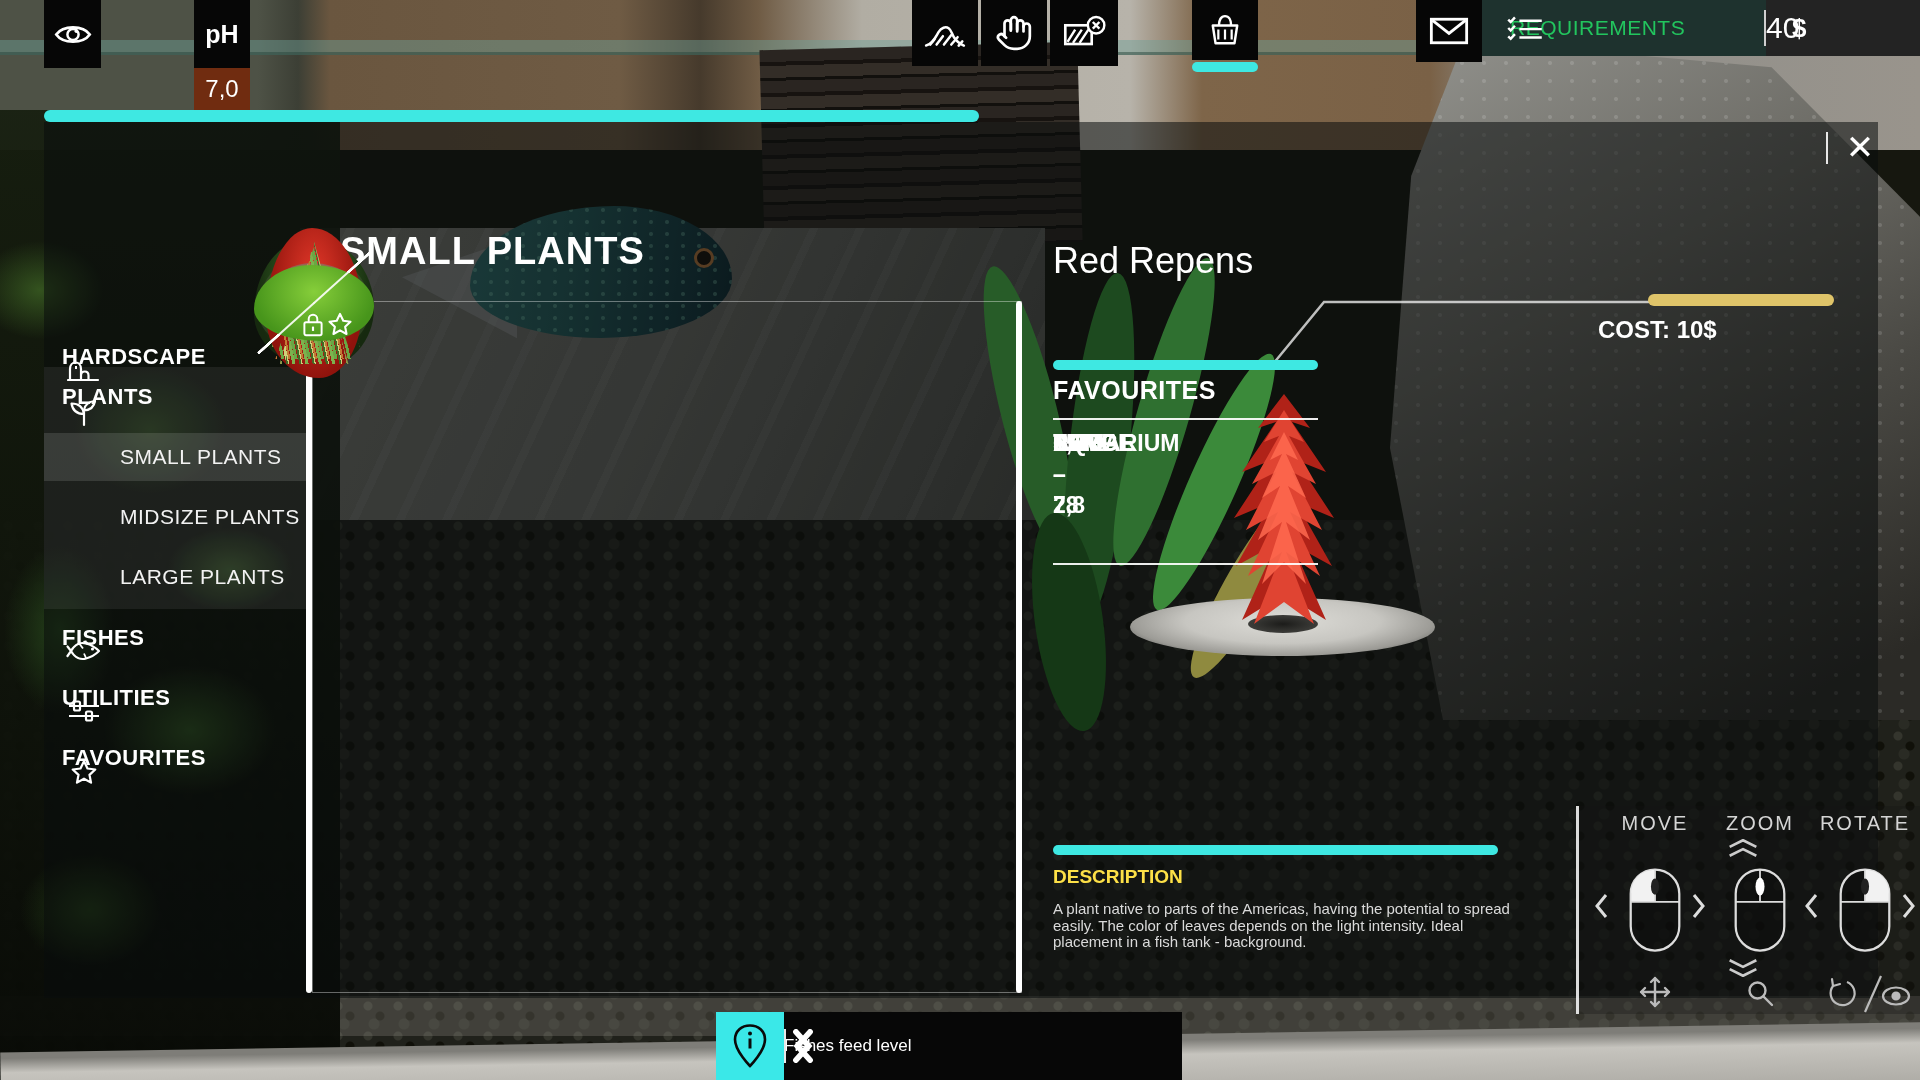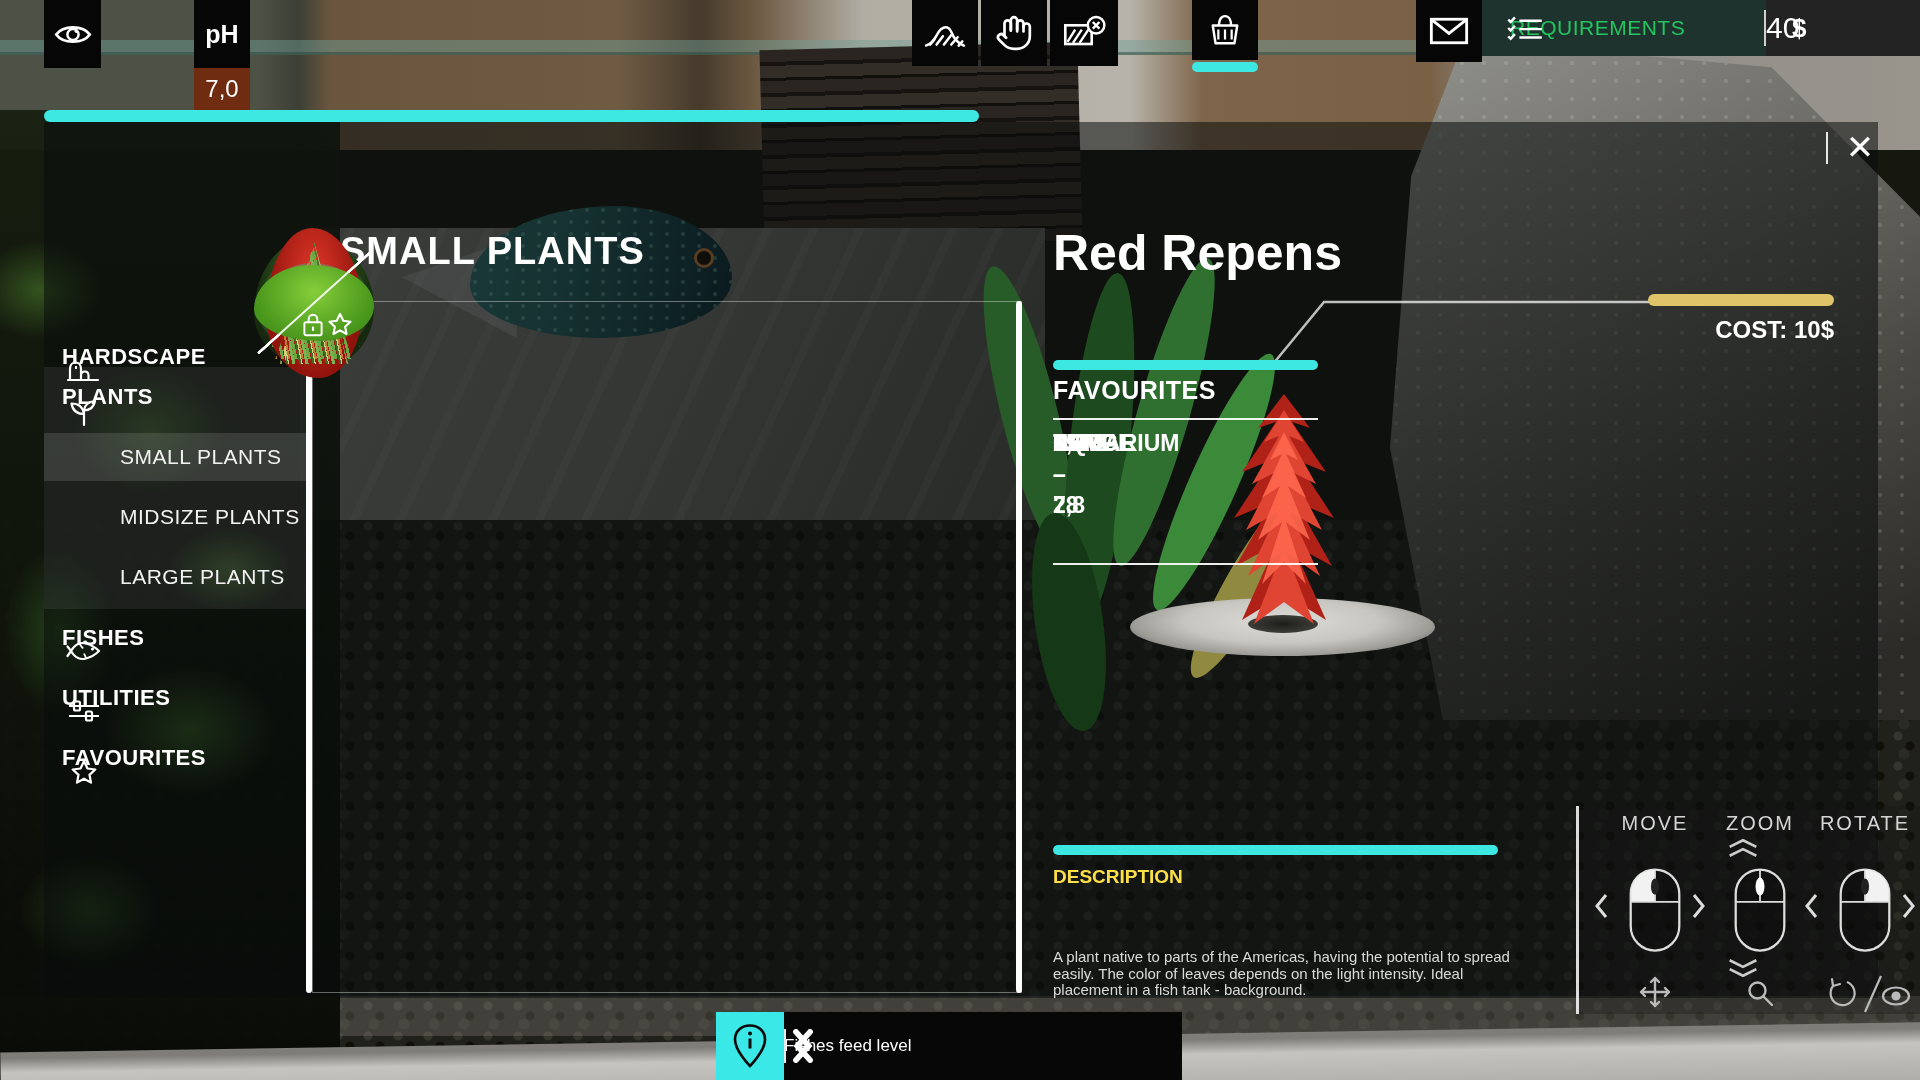--- a/index.html
+++ b/index.html
@@ -74,35 +74,35 @@
   .cell.sel{background:rgba(255,255,255,.30);}
   .cell .fav{position:absolute;left:12px;top:8px;}
   .cell .lock{position:absolute;right:14px;top:8px;}
   .cell .slash{position:absolute;left:50%;top:50%;width:2px;height:150px;background:rgba(255,255,255,.9);transform:translate(-50%,-50%) rotate(48deg);}
   .cell .plant{position:absolute;left:50%;top:58%;transform:translate(-50%,-50%);}
   .plant.bush{background:radial-gradient(ellipse at 50% 35%,var(--c1) 0%,var(--c2) 72%);border-radius:48% 52% 45% 55%/58% 54% 46% 42%;}
   .plant.tuft{clip-path:polygon(50% 0,92% 100%,8% 100%);background:repeating-linear-gradient(78deg,var(--c1) 0 3px,rgba(0,0,0,0) 3px 7px,var(--c2) 7px 9px,rgba(0,0,0,0) 9px 13px);}
   .gridbar{width:6px;height:692px;background:#fff;border-radius:3px;top:179px;}
 
   
-  .d-title{left:1009px;top:102px;color:#fff;font-size:50px;font-weight:700;}
+  .d-title{left:1009px;top:118px;color:#fff;font-size:36px;font-weight:400;}
   .gold-bar{left:1604px;top:172px;width:186px;height:12px;border-radius:6px;}
-  .cost{left:1554px;top:194px;width:236px;text-align:right;color:#fff;font-size:24px;font-weight:800;}
+  .cost{left:1554px;top:194px;width:236px;text-align:left;color:#fff;font-size:24px;font-weight:800;}
   .cyanbar{height:10px;border-radius:5px;}
   .info-bar{left:1009px;top:238px;width:265px;}
   .info-title{left:1009px;top:254px;color:#fff;font-size:25px;font-weight:800;letter-spacing:.5px;}
   .hline{height:2px;background:rgba(255,255,255,.92);}
   .info-line1{left:1009px;top:296px;width:265px;}
   .stats{left:1009px;top:306px;width:320px;color:#fff;font-size:23px;font-weight:800;line-height:31px;}
   .stats .row{position:static;display:block;}
   .stats .sl{position:static;margin-right:16px;}
   .info-line2{left:1009px;top:441px;width:265px;}
   .desc-bar{left:1009px;top:723px;width:445px;}
   .desc-title{left:1009px;top:744px;color:#fde047;font-size:19px;font-weight:800;}
-  .desc-text{left:1009px;top:779px;width:468px;color:#dadada;font-size:15px;line-height:16.5px;margin-top:48px;}
+  .desc-text{left:1009px;top:779px;width:468px;color:#dadada;font-size:15px;line-height:16.5px;}
 
   
   #controls{left:1576px;top:806px;width:412px;height:208px;background:rgba(20,20,20,.30);border-left:3px solid rgba(255,255,255,.85);}
   .ctl-label{top:6px;color:#d5d5d5;font-size:20px;letter-spacing:2px;font-weight:400;width:110px;text-align:center;}
   .mouse{top:58px;}
   .sidechev{top:86px;}
   .ctl-ico{top:168px;}
 
   
   .info-btn{left:716px;top:1012px;width:68px;height:68px;background:#3ae8e8;display:flex;align-items:center;justify-content:center;cursor:pointer;}

